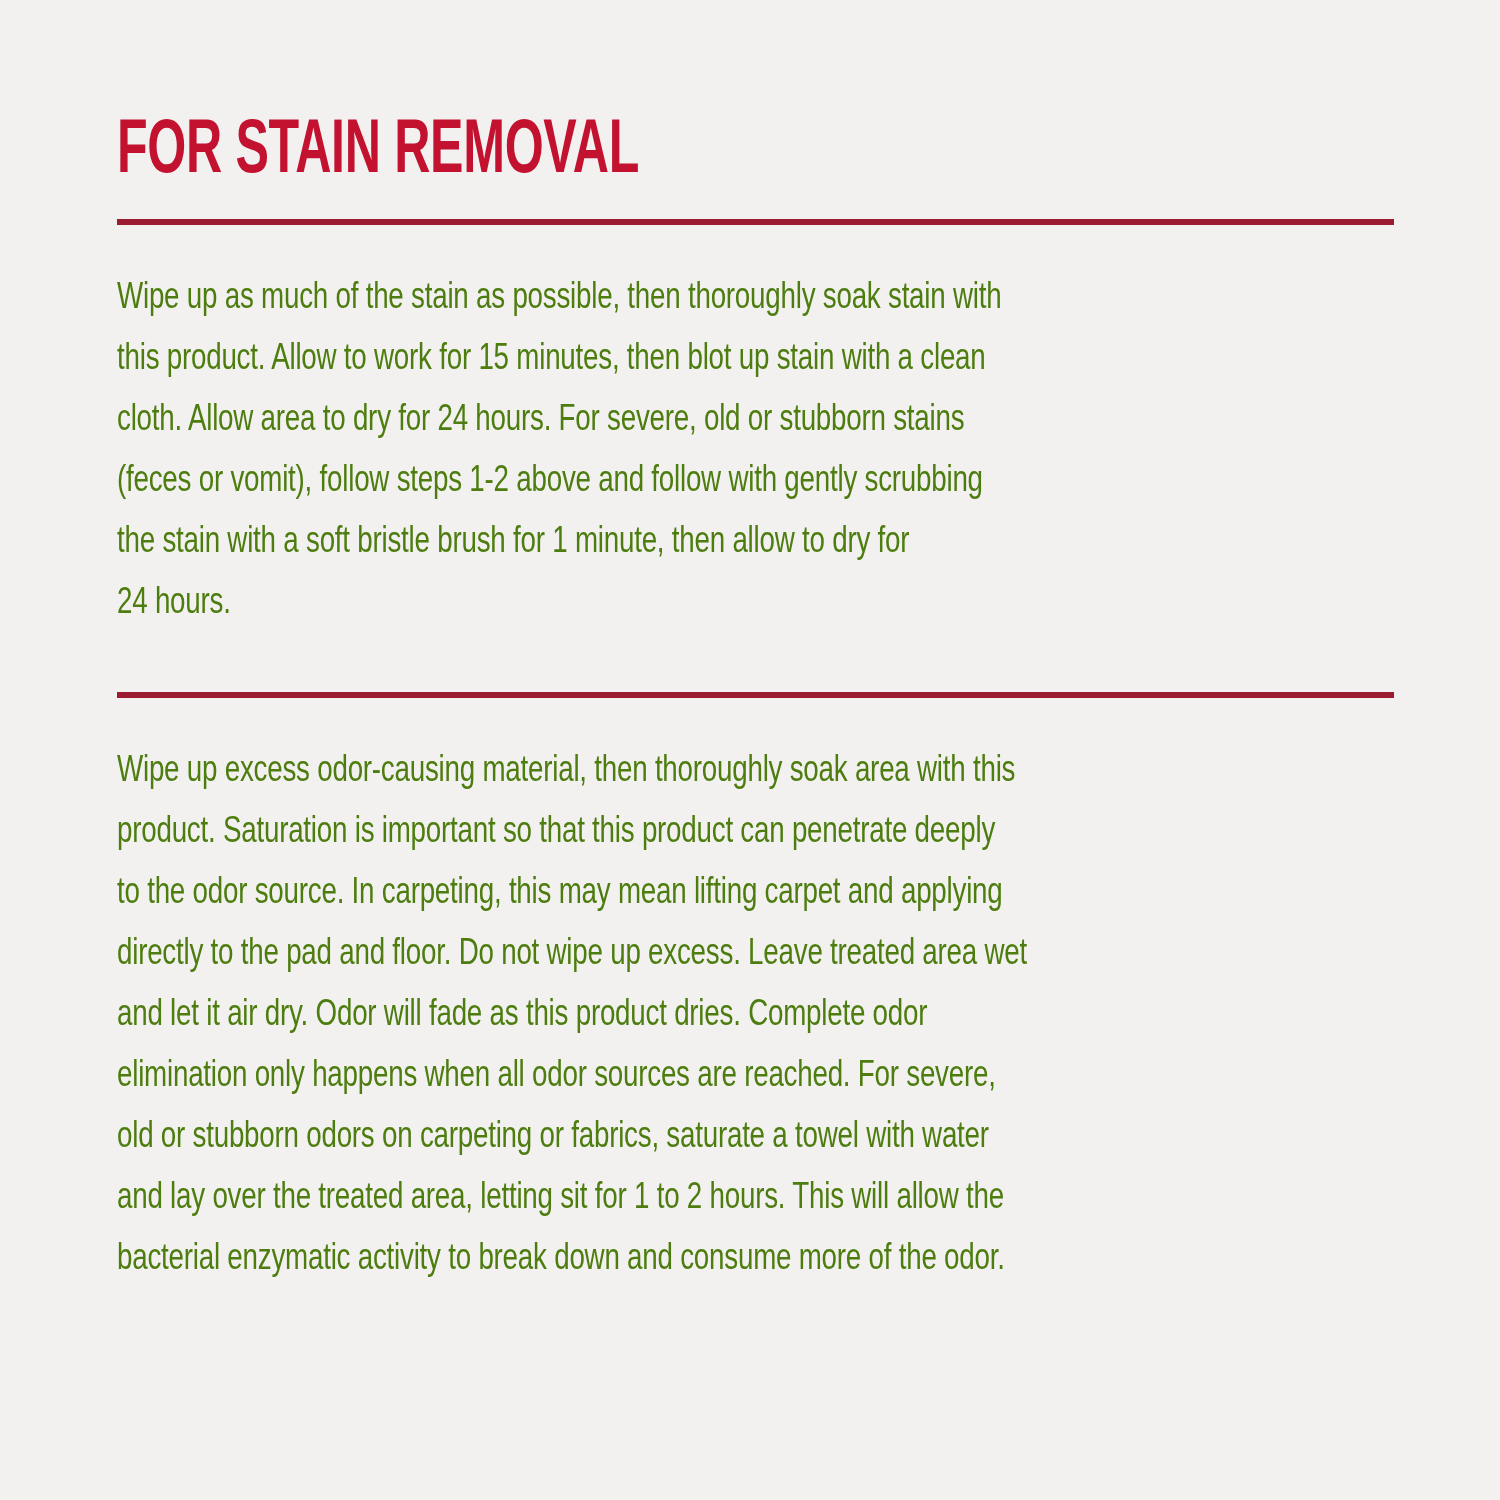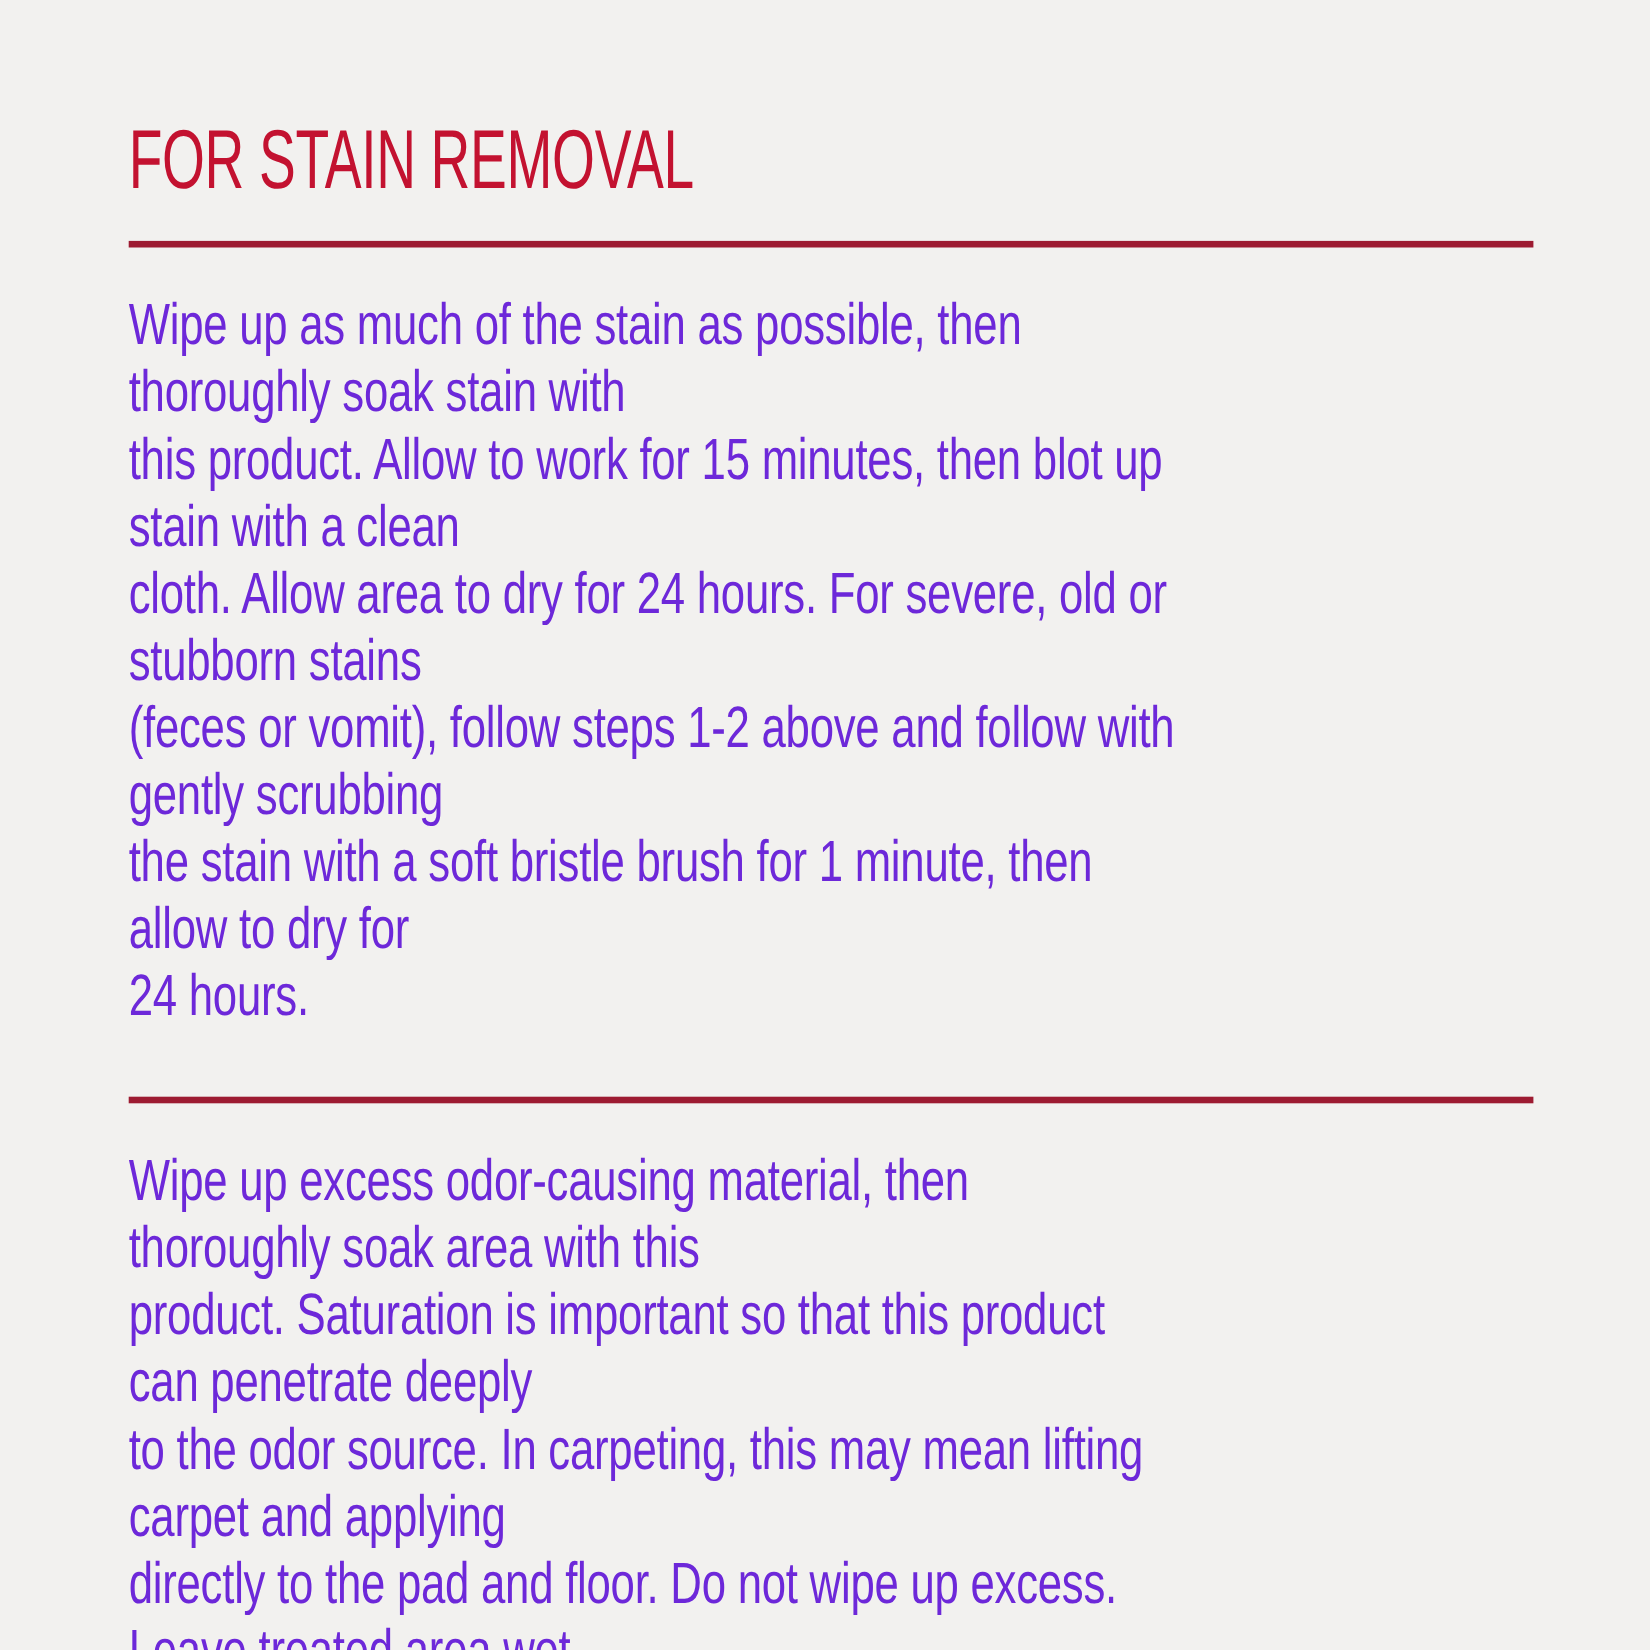--- a/index.html
+++ b/index.html
@@ -20,42 +20,42 @@
     left: 117px;
     top: 0;
     width: 1277px;
     padding-top: 108px;
   }
   .section-heading {
     margin: 0;
     height: 76px;
     line-height: 76px;
     font-size: 76px;
-    font-weight: 400;
+    font-weight: 700;
     color: #c31230;
     white-space: nowrap;
   }
   .section-heading .squeeze {
     display: inline-block;
     transform: scaleX(0.66);
     transform-origin: left center;
     letter-spacing: -0.5px;
   }
   .rule {
     border: none;
     margin: 35px 0 0 0;
     height: 6px;
     width: 1277px;
     background: #9d1b31;
   }
   .body-text {
     margin: 40px 0 0 0;
-    font-size: 53px;
+    font-size: 37px;
     line-height: 61px;
-    color: #6d28d9;
+    color: #4d7c0f;
     white-space: nowrap;
   }
   .body-text .squeeze-body {
     display: inline-block;
     transform: scaleX(0.75);
     transform-origin: left top;
     white-space: pre-line;
     letter-spacing: -0.3px;
   }
   .section-gap {

